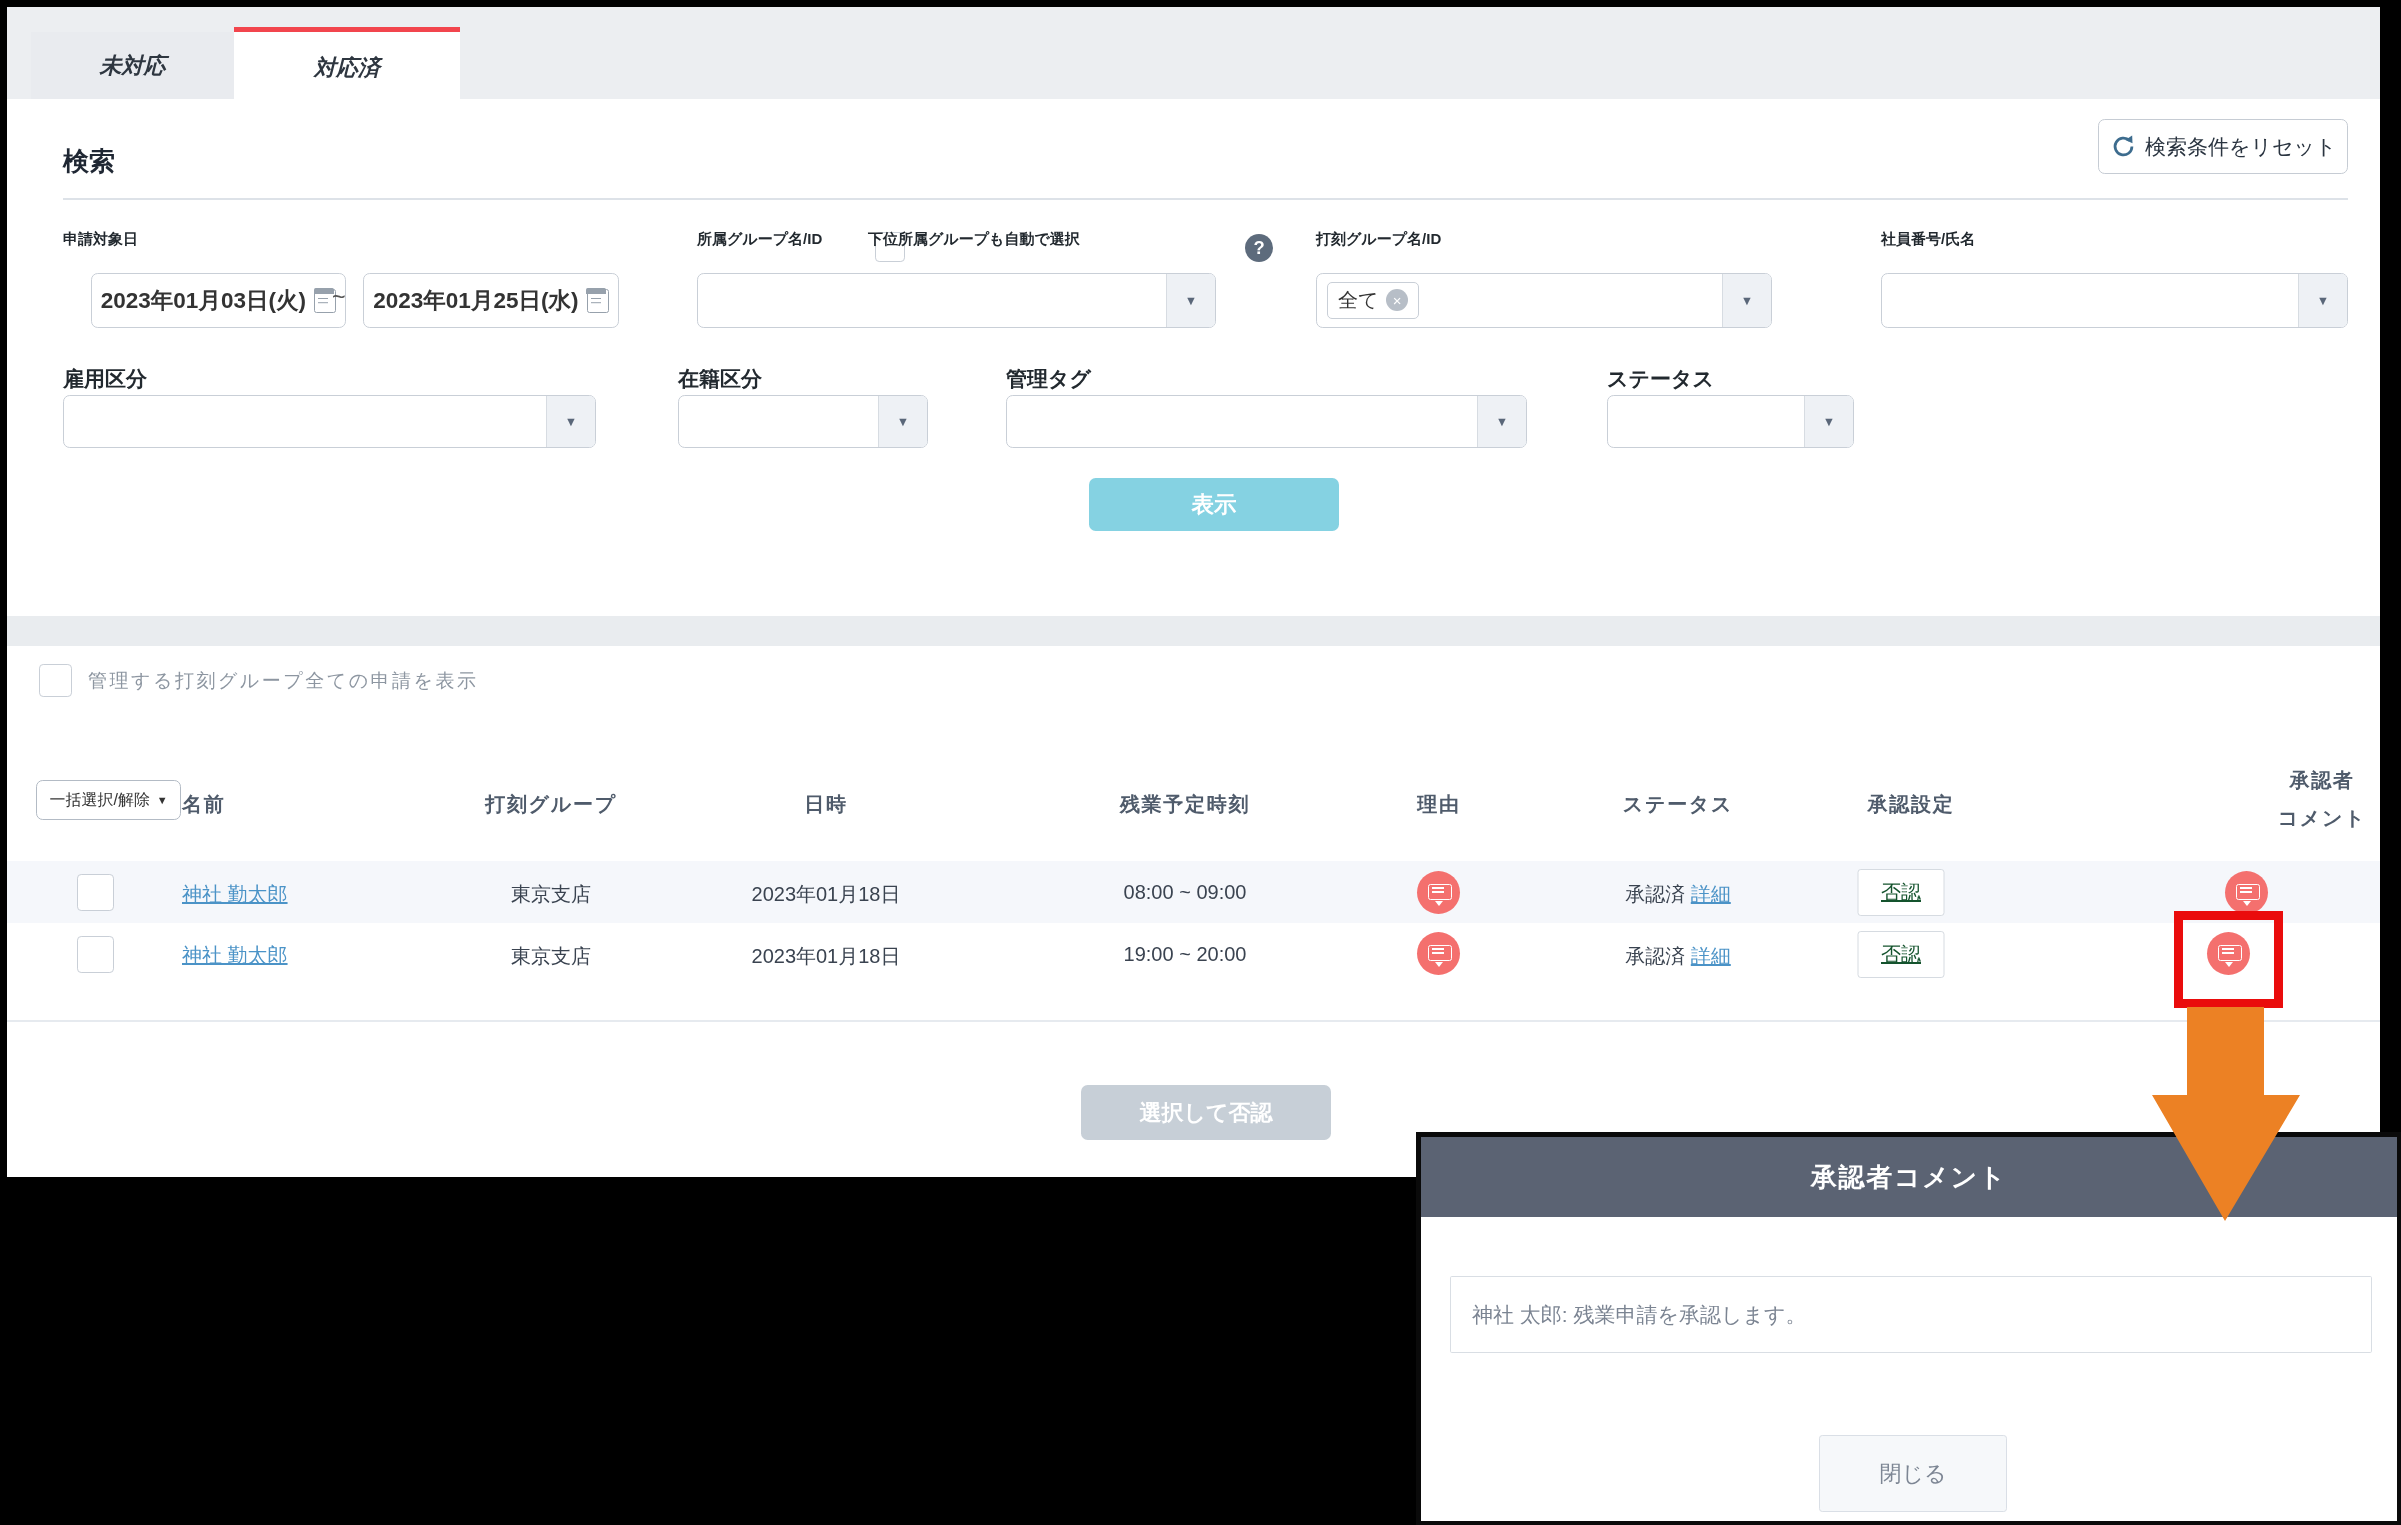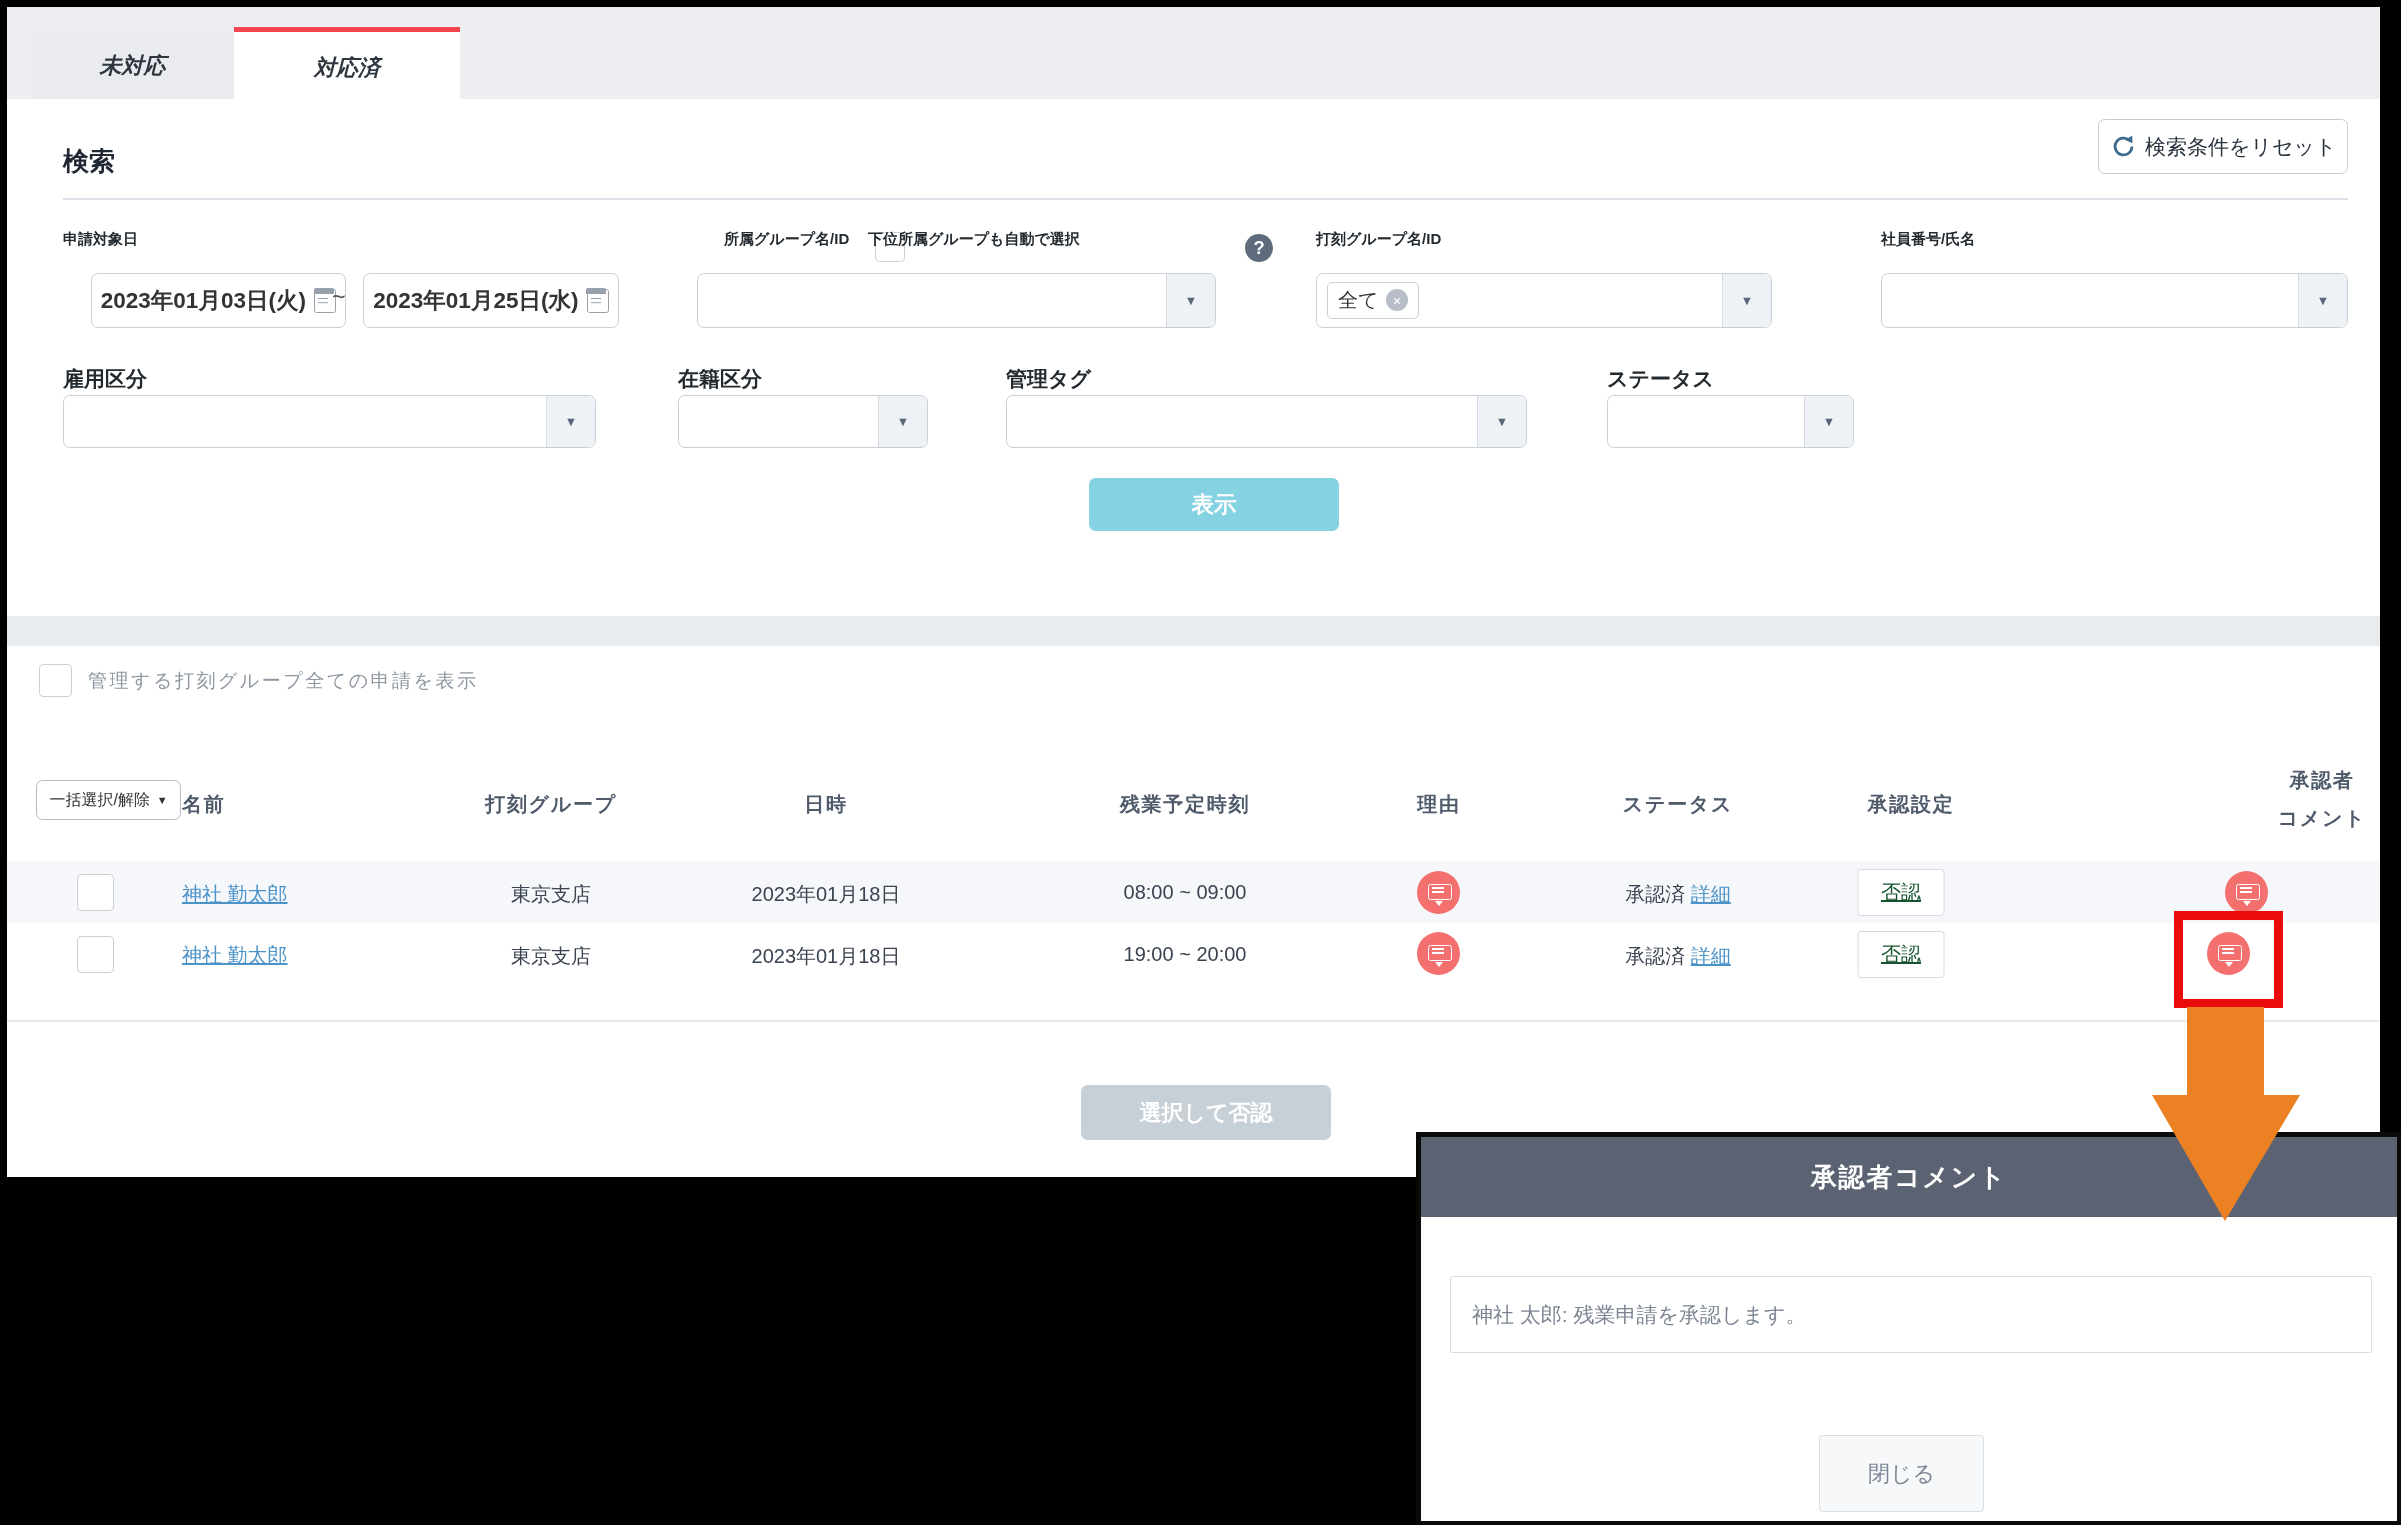--- a/index.html
+++ b/index.html
@@ -78,21 +78,21 @@
   .arrow{left:2152px;top:1007px;width:148px;height:214px;background:var(--arrow-orange,#ec8124);z-index:7;
          clip-path:polygon(35px 0,112px 0,112px 88px,148px 88px,73px 214px,0 88px,35px 88px);}
   
   .modal{left:1416px;top:1132px;width:986px;height:394px;background:#fff;border:5px solid #0a0a0a;
          box-sizing:border-box;z-index:5;}
   .modal-head{position:absolute;left:0;top:0;width:100%;height:80px;background:var(--modal-header,#5b6373);
               display:flex;align-items:center;justify-content:center;color:#fff;font-size:26px;font-weight:bold;letter-spacing:1.7px;}
   .comment-box{position:absolute;left:29px;top:139px;width:922px;height:77px;border:1.7px solid #d9dee4;
                border-radius:1.7px;box-sizing:border-box;display:flex;align-items:center;padding-left:21px;
                font-size:21px;color:#7b8492;}
-  .close-btn{position:absolute;left:398px;top:298px;width:165px;height:77px;background:#f6f8fa;
+  .close-btn{position:absolute;left:398px;top:298px;width:188px;height:77px;background:#f6f8fa;
              border:1.7px solid #dadfe6;border-radius:3.3px;box-sizing:border-box;display:flex;
              align-items:center;justify-content:center;font-size:22px;color:#7d8694;cursor:pointer;}
 </style>
 </head>
 <body>
 
 <div class="canvas">
 
   <div class="abs bg-main"></div>
   <div class="abs tabbar"></div>
@@ -117,21 +117,21 @@
   <div class="abs datebox" style="left:63px;width:255px;margin-left:28px;">
     <span>2023年01月03日(火)</span>
     <span class="calicon"></span>
   </div>
   <div class="abs tilde">~</div>
   <div class="abs datebox" style="left:363px;width:256px;">
     <span>2023年01月25日(水)</span>
     <span class="calicon"></span>
   </div>
 
-  <div class="abs flabel" style="left:724px;">所属グループ名/ID</div>
+  <div class="abs flabel" style="left:697px;">所属グループ名/ID</div>
   <div class="abs chk" style="left:875px;top:232px;width:30px;height:30px;"></div>
   <div class="abs flabel" style="left:868px;">下位所属グループも自動で選択</div>
   <div class="abs help">
       <span>?</span>
     </div>
   <div class="abs sel r1" style="left:697px;width:519px;">
     <span class="arr">▼</span>
   </div>
 
   <div class="abs flabel" style="left:1316px;">打刻グループ名/ID</div>

